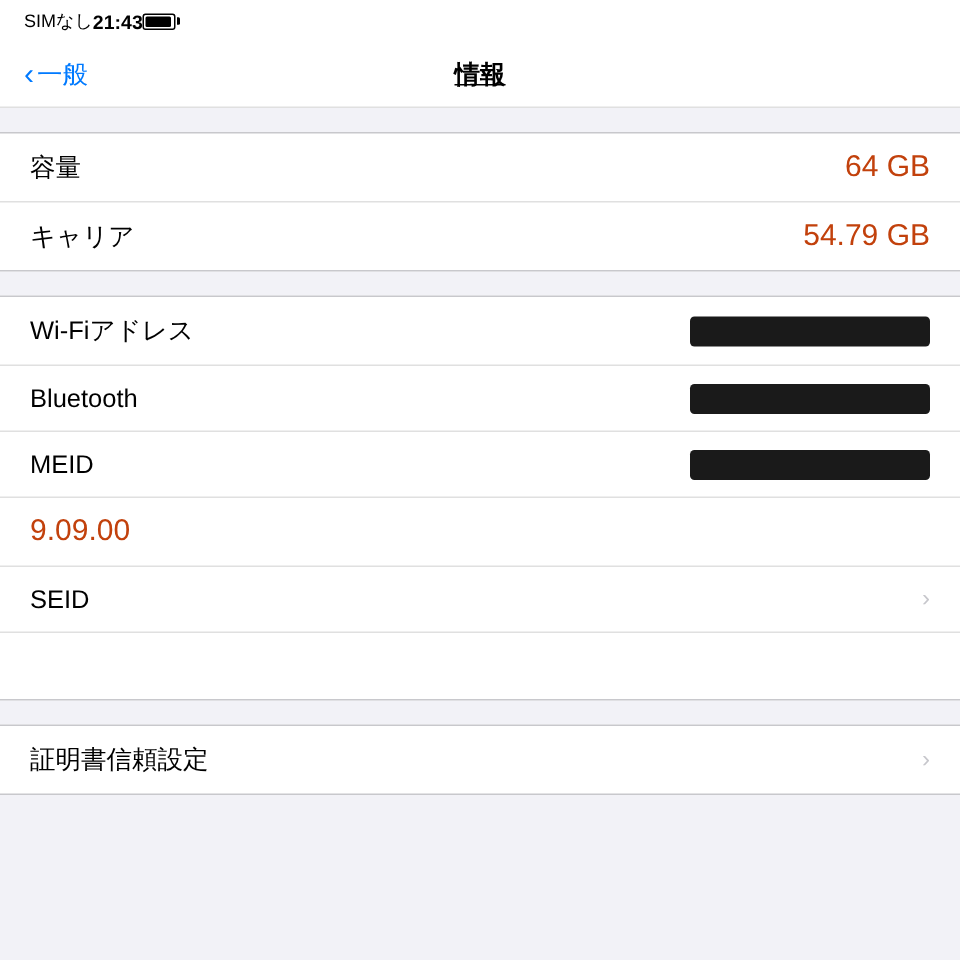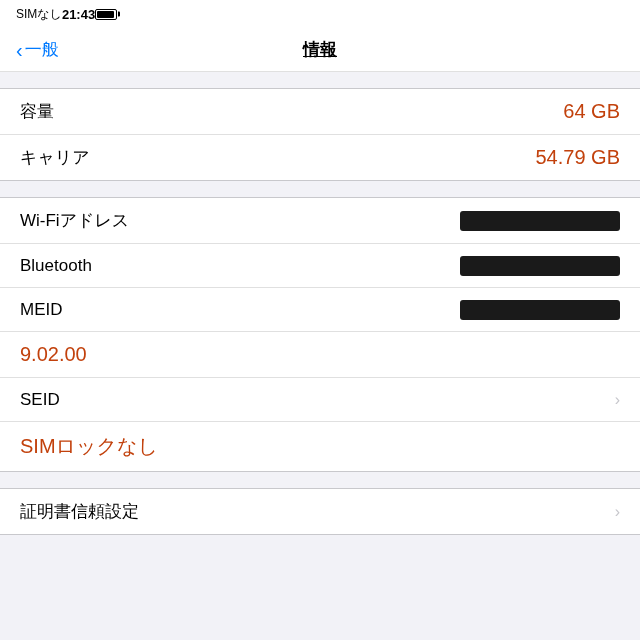--- a/index.html
+++ b/index.html
@@ -195,28 +195,27 @@
     </div>
     <div class="row">
       <span class="row-label">Bluetooth</span>
       <span class="row-value-redacted"></span>
     </div>
     <div class="row">
       <span class="row-label">MEID</span>
       <span class="row-value-redacted"></span>
     </div>
     <div class="row">
-      <span class="row-value">9.02.00</span>
+      <span class="row-value">9.09.00</span>
     </div>
     <div class="row">
       <span class="row-label">SEID</span>
       <span class="row-chevron">›</span>
     </div>
     <div class="row">
-      <span class="row-value">SIMロックなし</span>
     </div>
   </div>
 
   <div class="section">
     <div class="row">
       <span class="row-label">証明書信頼設定</span>
       <span class="row-chevron">›</span>
     </div>
   </div>
 

